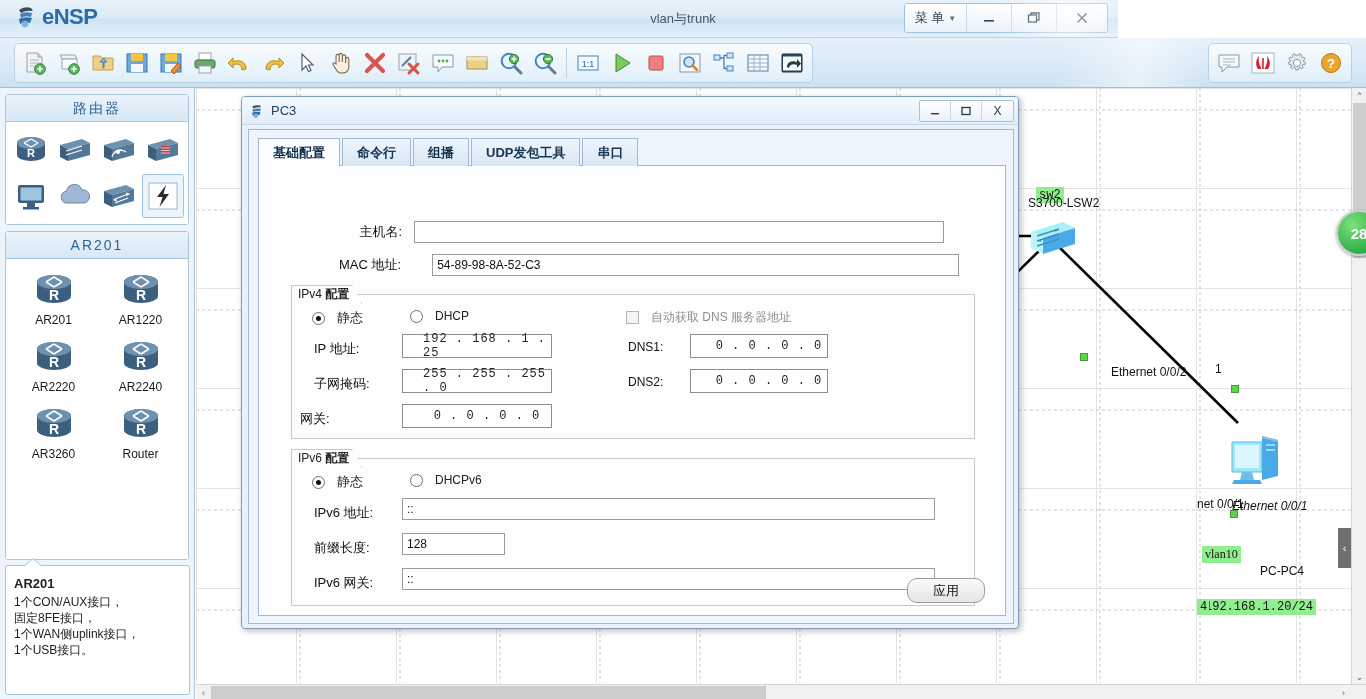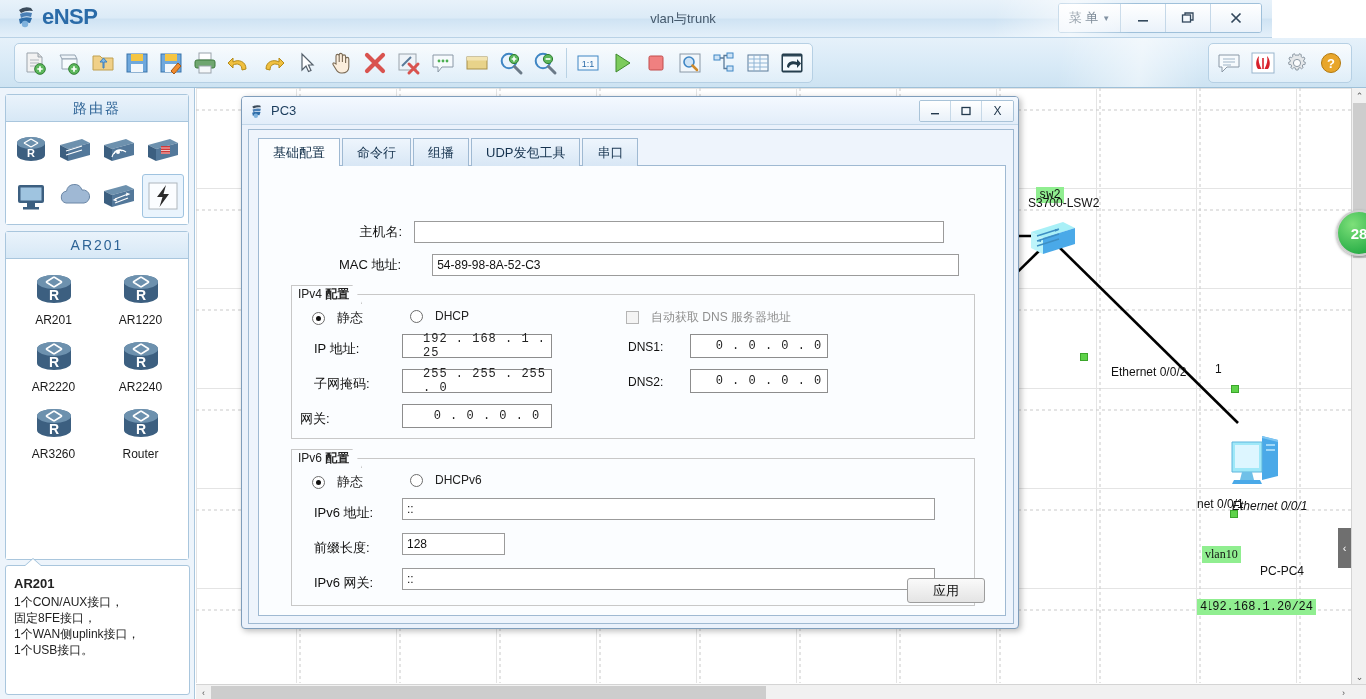--- a/index.html
+++ b/index.html
@@ -7,21 +7,21 @@
   body {
     font-family: "Liberation Sans", sans-serif;
     font-size: 12px;
     background: #ffffff;
     color: #222;
     -webkit-font-smoothing: antialiased;
   }
 
   
   #titlebar {
-    position:absolute; left:0; top:0; width:1272px; height:38px;
+    position:absolute; left:0; top:0; width:1118px; height:38px;
     background: linear-gradient(to bottom, #e8f2fa 0%, #dcebf7 48%, #cfe3f3 52%, #e4f0fa 100%);
     border-bottom:1px solid #b9d2e6;
     overflow:hidden;
   }
   #titlebar:after {
     content:""; position:absolute; left:820px; top:-30px; width:500px; height:120px;
     background: linear-gradient(105deg, rgba(255,255,255,0) 35%, rgba(255,255,255,.55) 50%, rgba(255,255,255,0) 62%);
     transform: rotate(-8deg);
     pointer-events:none;
   }
@@ -190,21 +190,21 @@
   .dlg-btn:last-child{border-right:none;}
   #pc3-body {
     position:absolute; left:6px; top:32px; width:766px; height:495px;
     background:#eef4fc; border:1px solid #9fb9d2;
   }
   #tabs { position:absolute; left:9px; top:8px; display:flex; z-index:3; }
   .tab {
     height:28px; padding:0 14px; display:flex;align-items:center;
     font-size:13px; color:#16334f; border:1px solid #9fb9d2; border-bottom:none;
     background: linear-gradient(to bottom,#eef5fd,#d8e7f5);
-    margin-right:2px; cursor:pointer;
+    margin-right:2px; cursor:pointer;font-weight:bold;
   }
   .tab.active { background:#fbfdff; color:#0f2c46; }
   #tab-panel {
     position:absolute; left:9px; top:35px; width:748px; height:451px;
     background:#fbfdff; border:1px solid #9fb9d2;
   }
   .frow { position:absolute; display:flex; align-items:center; }
   .flabel { font-size:13px; color:#111; }
   .finput {
     border:1px solid #9b9b9b; background:#fff; height:22px; line-height:20px;
@@ -228,21 +228,21 @@
     content:"";position:absolute;left:3px;top:3px;width:5px;height:5px;border-radius:50%;background:#111;
   }
   .checkbox {
     width:13px;height:13px;border:1px solid #b5b5b5;background:#f4f4f4; display:inline-block; vertical-align:middle;
   }
   .opt { display:flex; align-items:center; gap:12px; font-size:13px;}
   .opt.dim { color:#8f8f8f; }
   #apply-btn {
     position:absolute; right:20px; bottom:12px; width:78px; height:25px;
     display:flex;align-items:center;justify-content:center;
-    font-size:13px; color:#111; border:1px solid #9d9d9d; border-radius:3px;
+    font-size:13px; color:#111; border:1px solid #9d9d9d; border-radius:10px;
     background: linear-gradient(to bottom,#fafafa,#e4e4e4); cursor:pointer;
   }
   .ip-box {
     width:150px; height:24px; border:1px solid #8d8d8d; background:#fff;
     display:flex; align-items:center; justify-content:center;
     font-family:"Liberation Mono", monospace; font-size:12px; letter-spacing:1px;padding-left:20px;
   }
   .ip-box.small { width:138px; }
 </style>
 </head>

